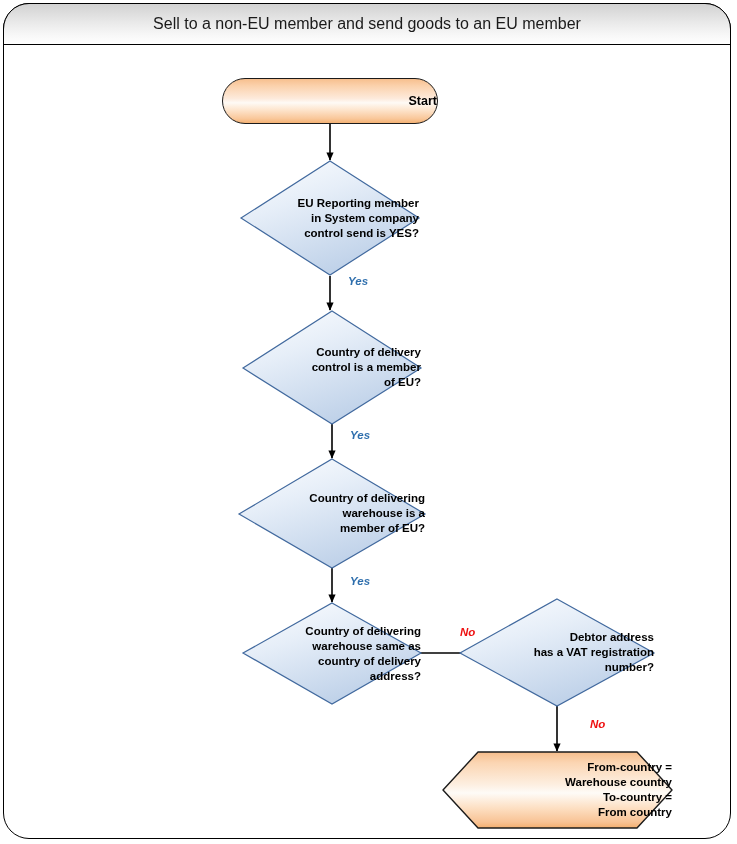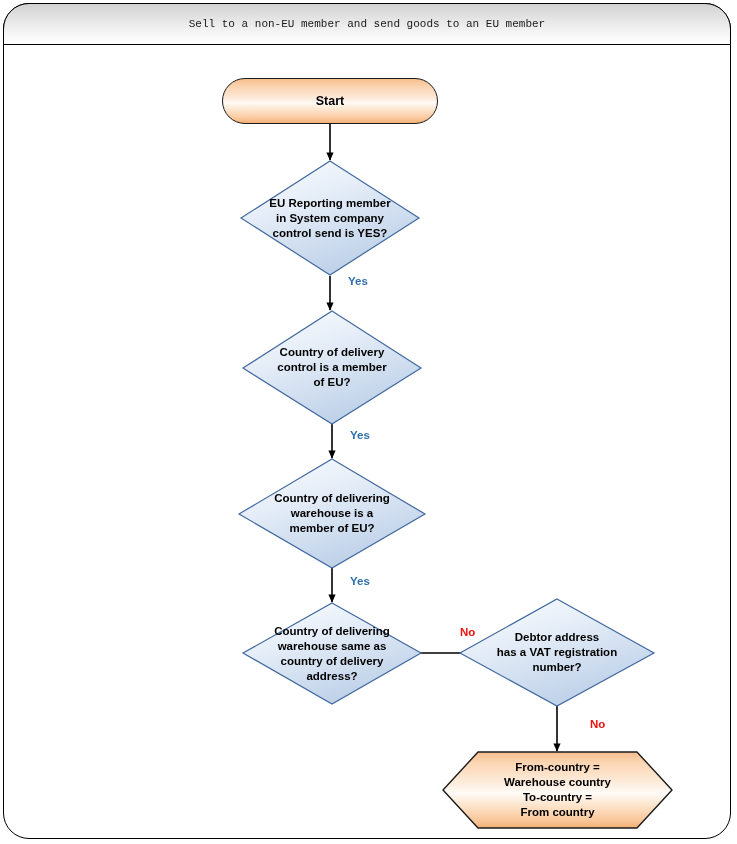--- a/index.html
+++ b/index.html
@@ -41,40 +41,39 @@
     border-top-left-radius: 26px;
     border-top-right-radius: 26px;
     border-bottom: 1.4px solid #000000;
     background: linear-gradient(to bottom, #d2d2d2 0%, #dddddd 22%, #eaeaea 48%, #f6f6f6 74%, #ffffff 100%);
     display: flex;
     align-items: center;
     justify-content: center;
     overflow: hidden;
   }
   .title-text {
-    font-size: 11px;
+    font-size: 16px;
     color: #1a1a1a;
     letter-spacing: 0px;
     white-space: nowrap;
-    font-family: Liberation Mono, monospace;
   }
 
   
   .node {
     position: absolute;
   }
   .node-label {
     position: absolute;
     left: 0;
     top: 0;
     width: 100%;
     height: 100%;
     display: flex;
     flex-direction: column;
-    align-items: center;
+    align-items: flex-end;
     justify-content: center;
     font-size: 11.5px;
     font-weight: bold;
     color: #000000;
     line-height: 15px;
     text-align: center;
     white-space: nowrap;
     pointer-events: none;
   }
 
@@ -91,20 +90,21 @@
 
   
   .conn {
     position: absolute;
   }
   .edge-label {
     position: absolute;
     font-size: 11.5px;
     font-weight: bold;
     white-space: nowrap;
+    font-style: italic;
   }
   .lbl-yes { color: #2f6fad; }
   .lbl-no  { color: #ee1111; margin-left: 24px; }
 </style>
 </head>
 <body>
 
 <div id="canvas">
 
   <div class="frame"></div>

